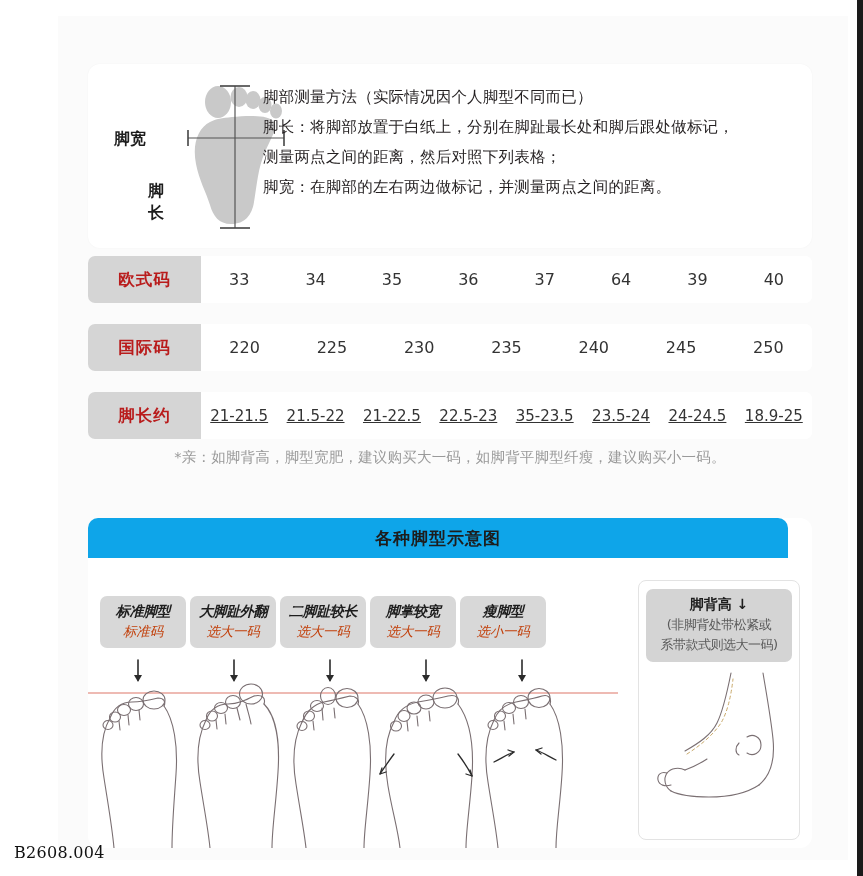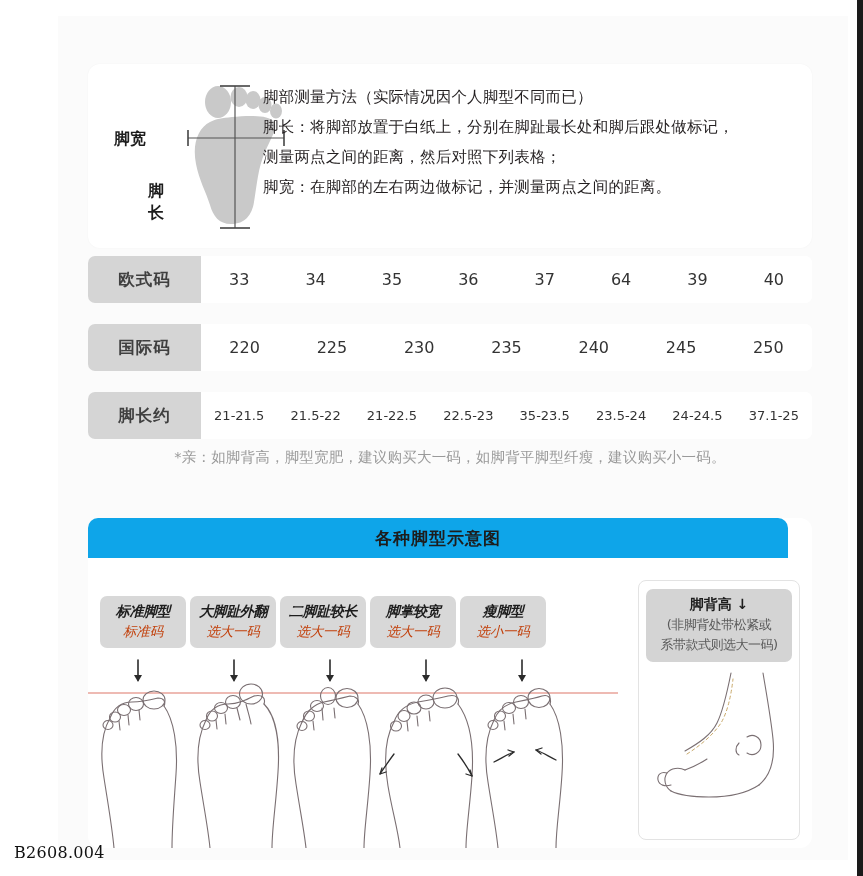--- a/index.html
+++ b/index.html
@@ -79,21 +79,21 @@
     display: flex;
     height: 47px;
     margin-bottom: 21px;
     border-radius: 7px;
     overflow: hidden;
     background: #ffffff;
   }
   .size-row .rhead {
     flex: 0 0 113px;
     background: #d5d5d5;
-    color: #404040;
+    color: #b91c1c;
     font-size: 16.5px;
     font-weight: bold;
     display: flex;
     align-items: center;
     justify-content: center;
     letter-spacing: 1px;
   }
   .size-row .rcells {
     flex: 1 1 auto;
     display: flex;
@@ -101,21 +101,22 @@
   }
   .size-row .rcell {
     flex: 1 1 0;
     display: flex;
     align-items: center;
     justify-content: center;
     font-size: 16px;
     color: #333333;
   }
   .size-row.compact .rcell {
-    font-size: 13px;
+    font-size: 15px;
+    text-decoration: underline;
   }
 
   .table-note {
     position: absolute;
     left: 88px;
     top: 448px;
     width: 724px;
     text-align: center;
     font-size: 14.5px;
     color: #9a9a9a;
@@ -321,21 +322,21 @@
       <div class="size-row compact">
         <div class="rhead">脚长约</div>
         <div class="rcells">
           <div class="rcell">21-21.5</div>
           <div class="rcell">21.5-22</div>
           <div class="rcell">21-22.5</div>
           <div class="rcell">22.5-23</div>
           <div class="rcell">35-23.5</div>
           <div class="rcell">23.5-24</div>
           <div class="rcell">24-24.5</div>
-          <div class="rcell">37.1-25</div>
+          <div class="rcell">18.9-25</div>
         </div>
       </div>
     </div>
 
     <div class="table-note">*亲：如脚背高，脚型宽肥，建议购买大一码，如脚背平脚型纤瘦，建议购买小一码。</div>
 
     <div class="shapes-panel">
       <div class="shapes-title">各种脚型示意图</div>
 
       <div class="shape-labels">

